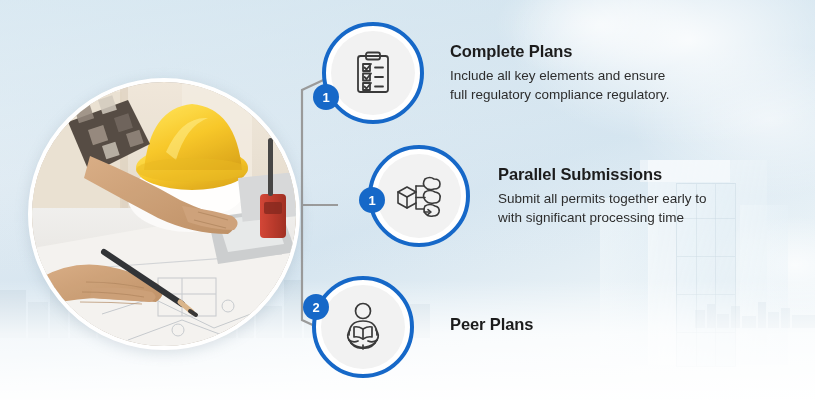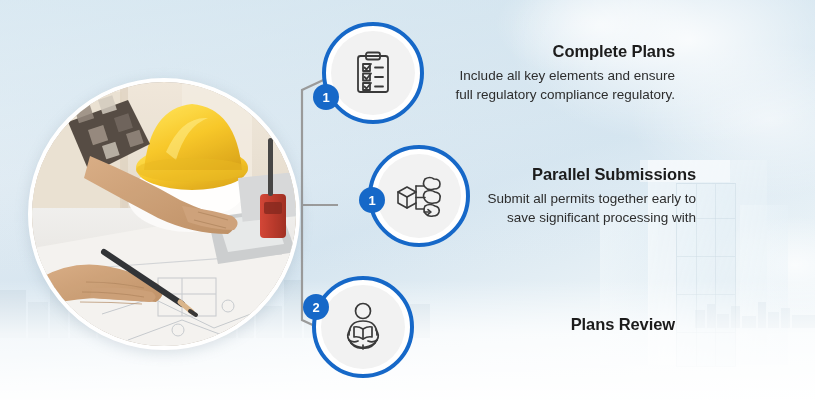--- a/index.html
+++ b/index.html
@@ -171,23 +171,22 @@
     align-items: center;
     justify-content: center;
     letter-spacing: 0;
   }
   .step-2 .badge { top: 38px; }
   .step-3 .badge { top: 14px; }
 
   .step-text {
     margin-left: 26px;
     width: 225px;
-    text-align: right;
-  }
-  .step-2 .step-text { margin-left: 14px; width: 212px; }
+  }
+  .step-2 .step-text { margin-left: 28px; width: 212px; }
   .step-3 .step-text { margin-left: 36px; width: 225px; }
 
   .step-title {
     font-size: 16.5px;
     font-weight: bold;
     color: #1c1c1c;
     margin: 0 0 5px 0;
     letter-spacing: -0.1px;
   }
   .step-desc {
@@ -412,21 +411,21 @@
 
             <path d="M 30 38 L 36 38"></path>
             <path d="M 34 35.6 L 37 38 L 34 40.4"></path>
           </g>
         </svg>
       </div>
       <div class="badge">1</div>
     </div>
     <div class="step-text">
       <p class="step-title">Parallel Submissions</p>
-      <p class="step-desc">Submit all permits together early to save significant processing with</p>
+      <p class="step-desc">Submit all permits together early to with significant processing time</p>
     </div>
   </div>
 
   <div class="step step-3">
     <div class="ring">
       <div class="ring-inner">
         <svg width="46" height="50" viewBox="0 0 46 50">
           <g fill="none" stroke="#3a3a3a" stroke-width="1.7" stroke-linejoin="round" stroke-linecap="round">
 
             <circle cx="23" cy="9" r="7.5"></circle>
@@ -441,17 +440,17 @@
 
             <path d="M 9 38 Q 14 47 23 46 Q 32 47 37 38"></path>
             <path d="M 11 41 Q 22 50 35 41"></path>
             <path d="M 23 43 L 23 47"></path>
           </g>
         </svg>
       </div>
       <div class="badge">2</div>
     </div>
     <div class="step-text">
-      <p class="step-title">Plans Review</p>
+      <p class="step-title">Peer Plans</p>
     </div>
   </div>
 
 </div>
 
 </body></html>

